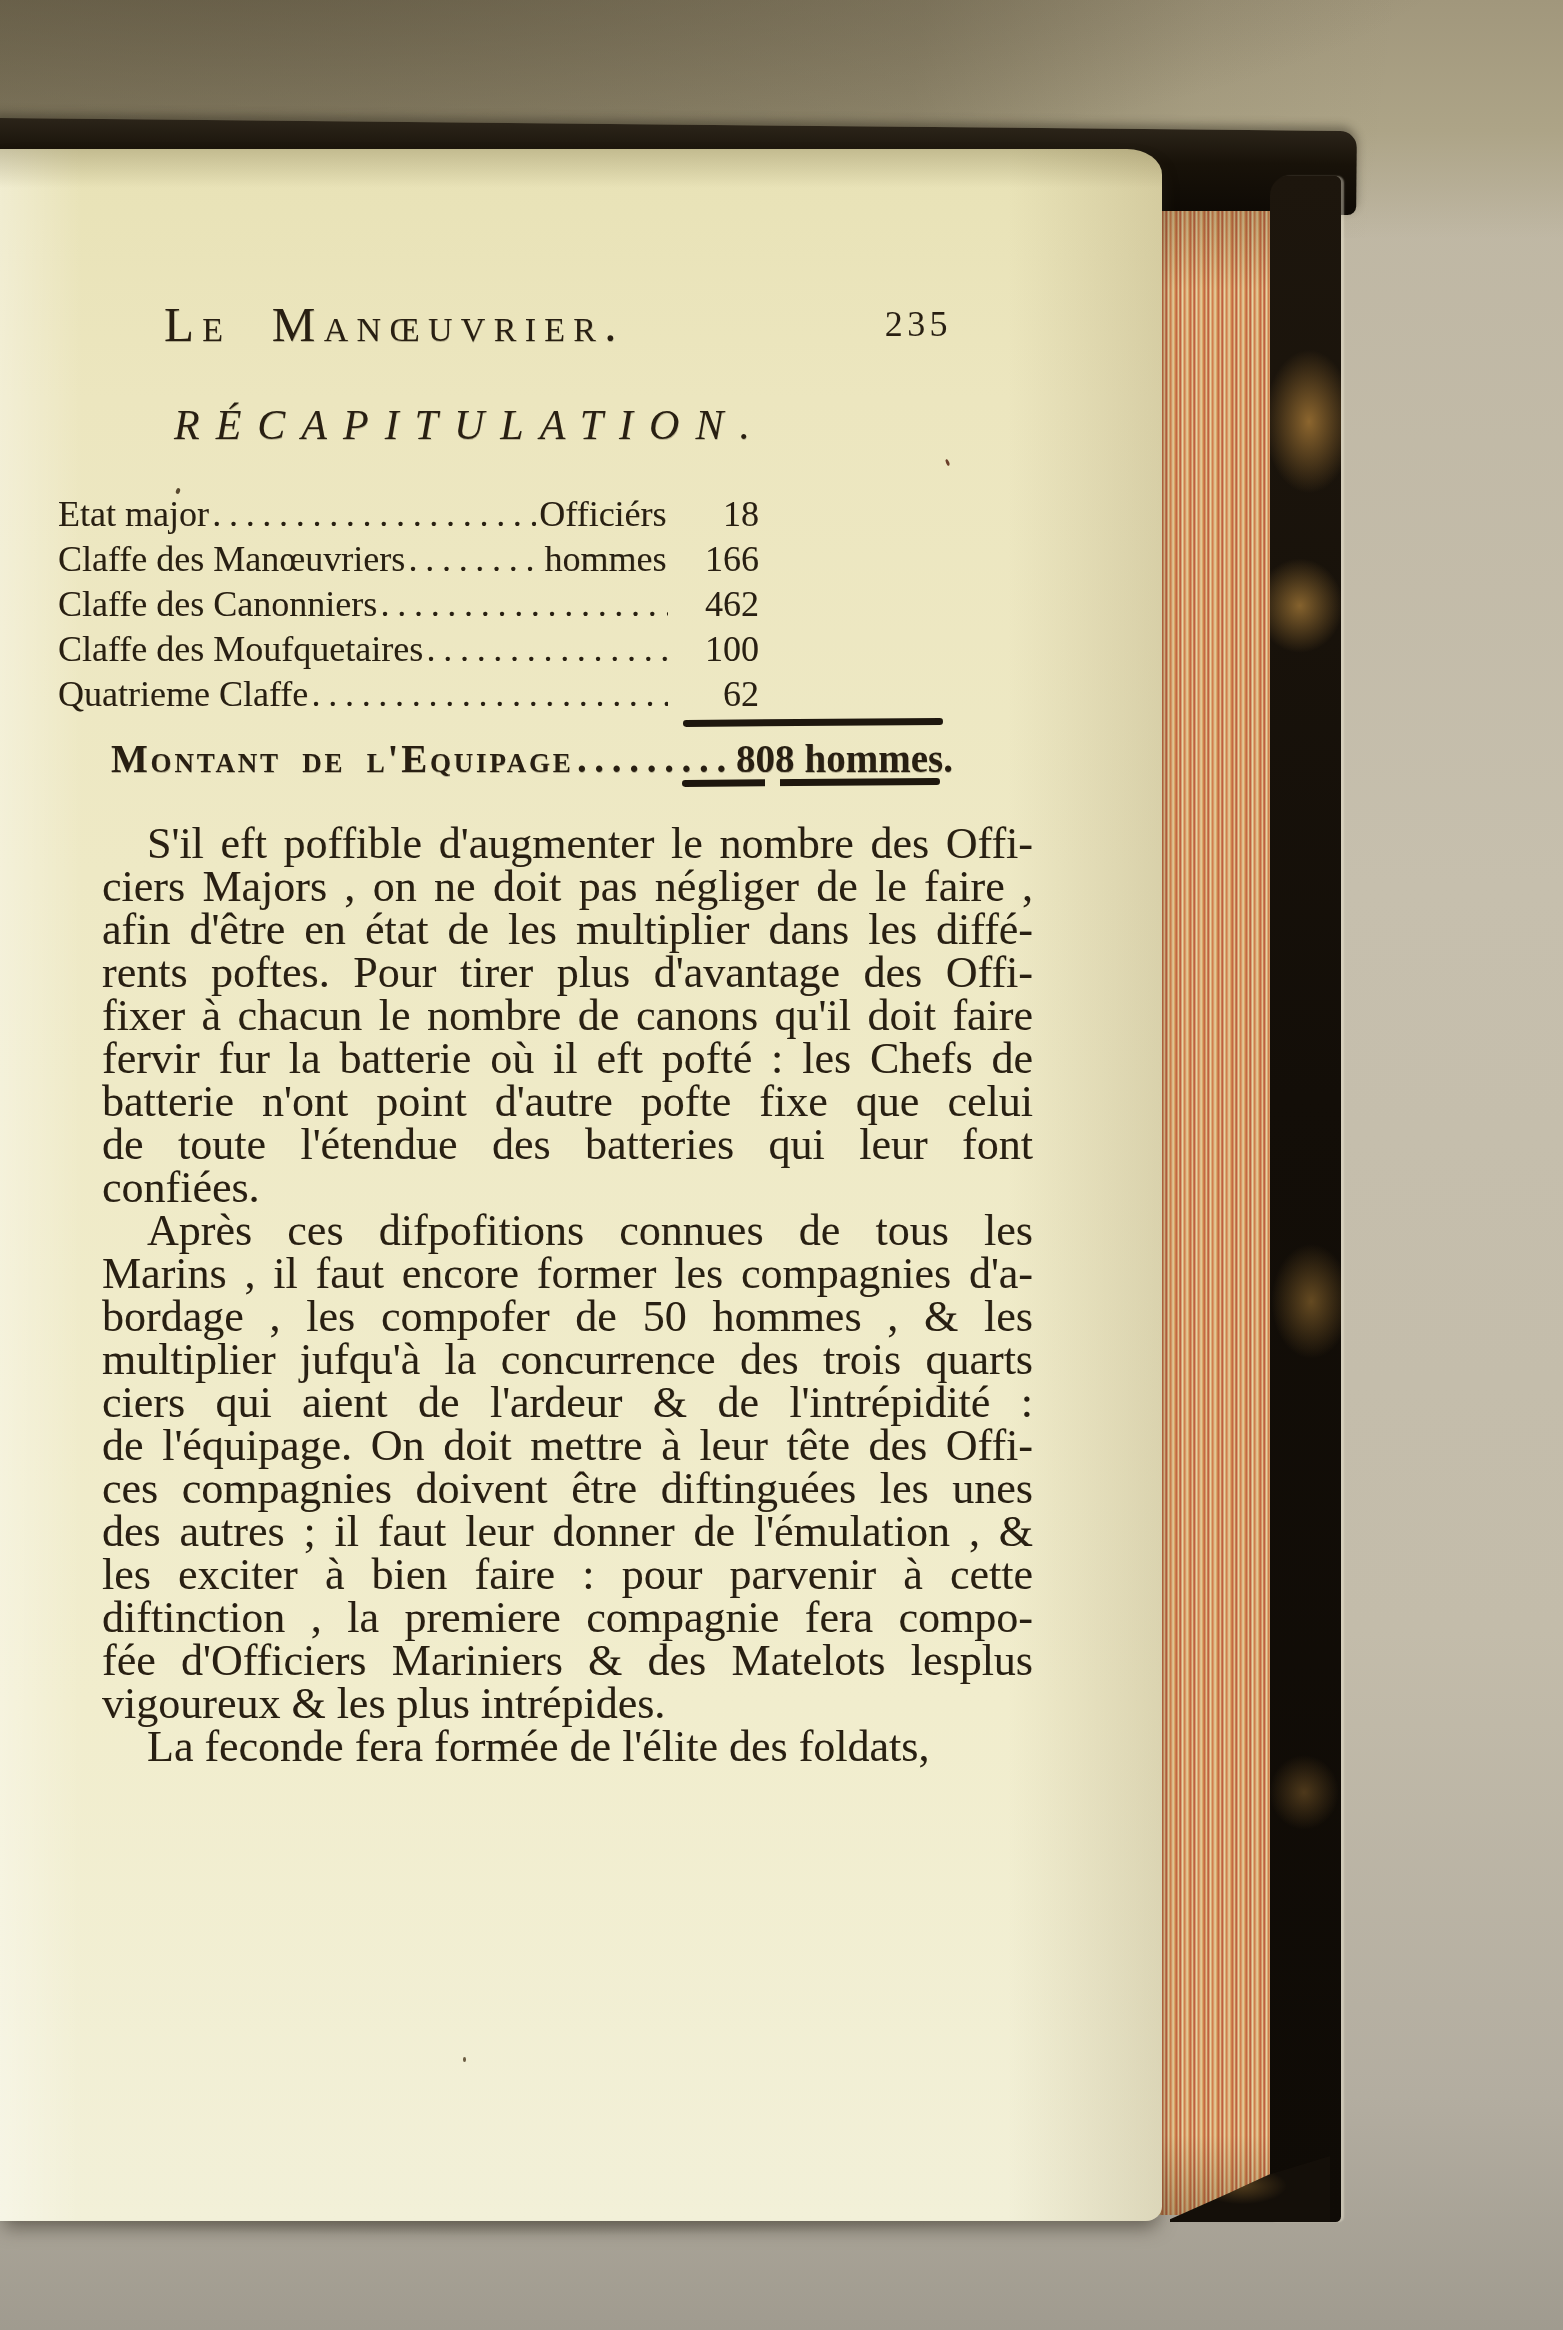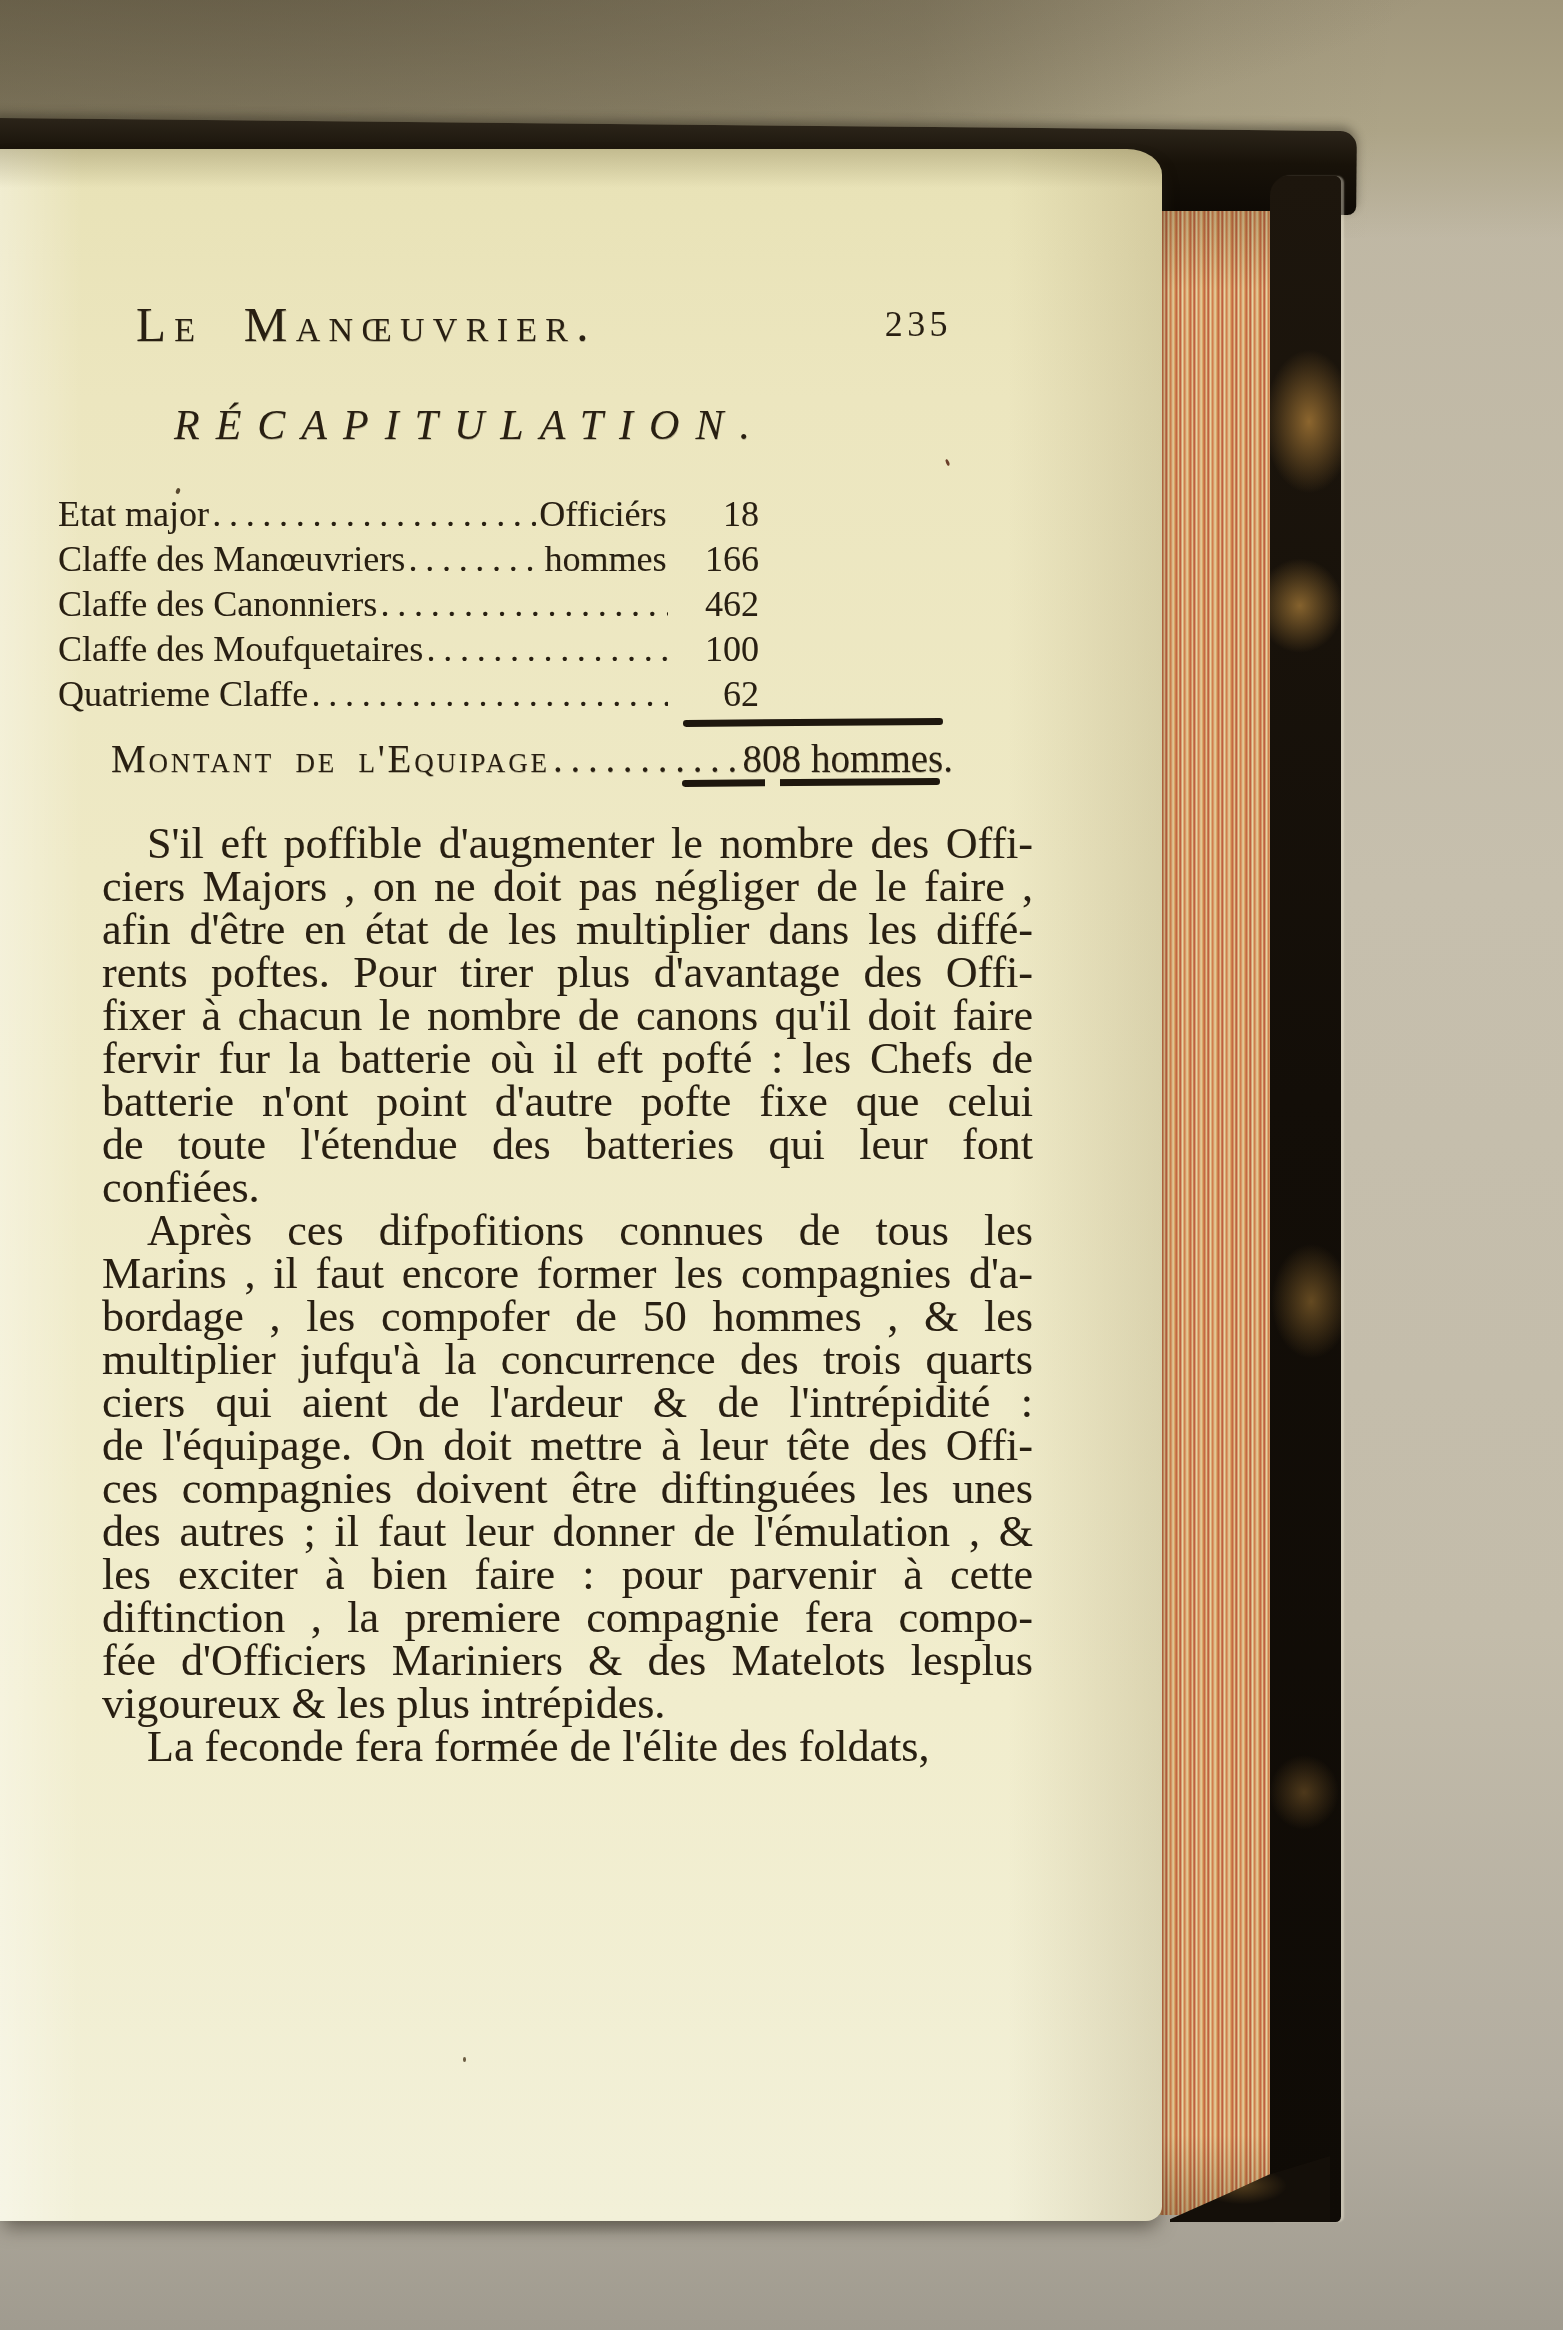--- a/index.html
+++ b/index.html
@@ -74,21 +74,21 @@
       linear-gradient(180deg,#e8e2b6 0%,#ece6bf 12%,#eee9c5 35%,#f1edcd 75%,#f2f0d8 100%);
     border-radius:0 35px 16.6px 0 / 0 25.4px 14.4px 0;
     box-shadow:0 11px 17.7px -4.4px rgba(52,47,36,0.55);
   }
   
   .running-head{
     position:absolute;left:58px;top:148px;width:931px;height:66px;
     display:flex;align-items:flex-start;
   }
   .running-title{
-    margin-left:78px;
+    margin-left:106px;
     font-variant:small-caps;
     font-size:49px;line-height:55px;
     letter-spacing:8.3px;word-spacing:20px;
     text-shadow:0.3px 0.5px 0 rgba(40,30,15,0.28);
   }
   .page-number{
     margin-left:auto;margin-right:37px;
     font-size:36px;line-height:55px;letter-spacing:4.4px;
   }
   .section-title-row{position:absolute;left:58px;top:249px;width:931px;}
@@ -121,20 +121,21 @@
   .rule-top{left:683px;top:570px;width:260px;}
   .rule-bottom{
     left:682px;top:630px;width:258px;
     background:linear-gradient(90deg,#1e170e 0 32%, rgba(30,23,14,0) 32% 38%, #1e170e 38% 100%);
   }
   .total-row{
     position:absolute;left:58px;top:585px;width:895px;
     display:flex;align-items:flex-end;
     font-size:39px;line-height:49px;white-space:pre;
     text-shadow:0.3px 0.5px 0 rgba(40,30,15,0.28);
+    font-weight:bold;
   }
   .total-label{
     padding-left:53px;
     font-variant:small-caps;letter-spacing:2.8px;word-spacing:8.8px;
   }
   .total-value{margin-left:3.3px;}
   .total-unit{margin-left:10px;}
   .body-text{
     position:absolute;left:58px;top:673px;width:931px;
     font-size:44px;

